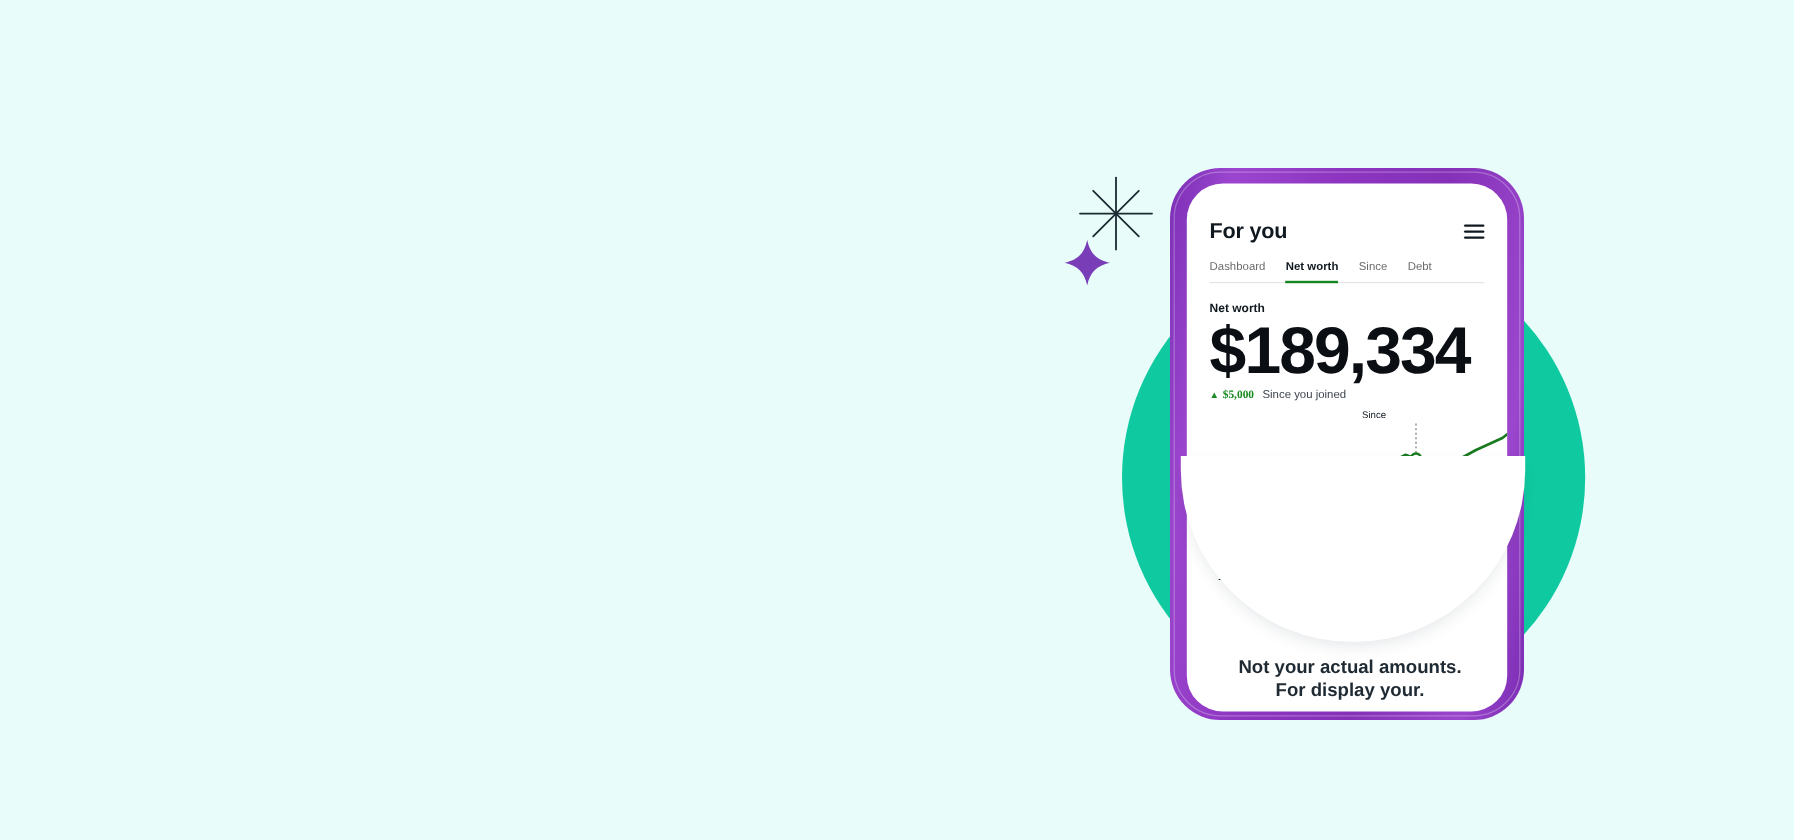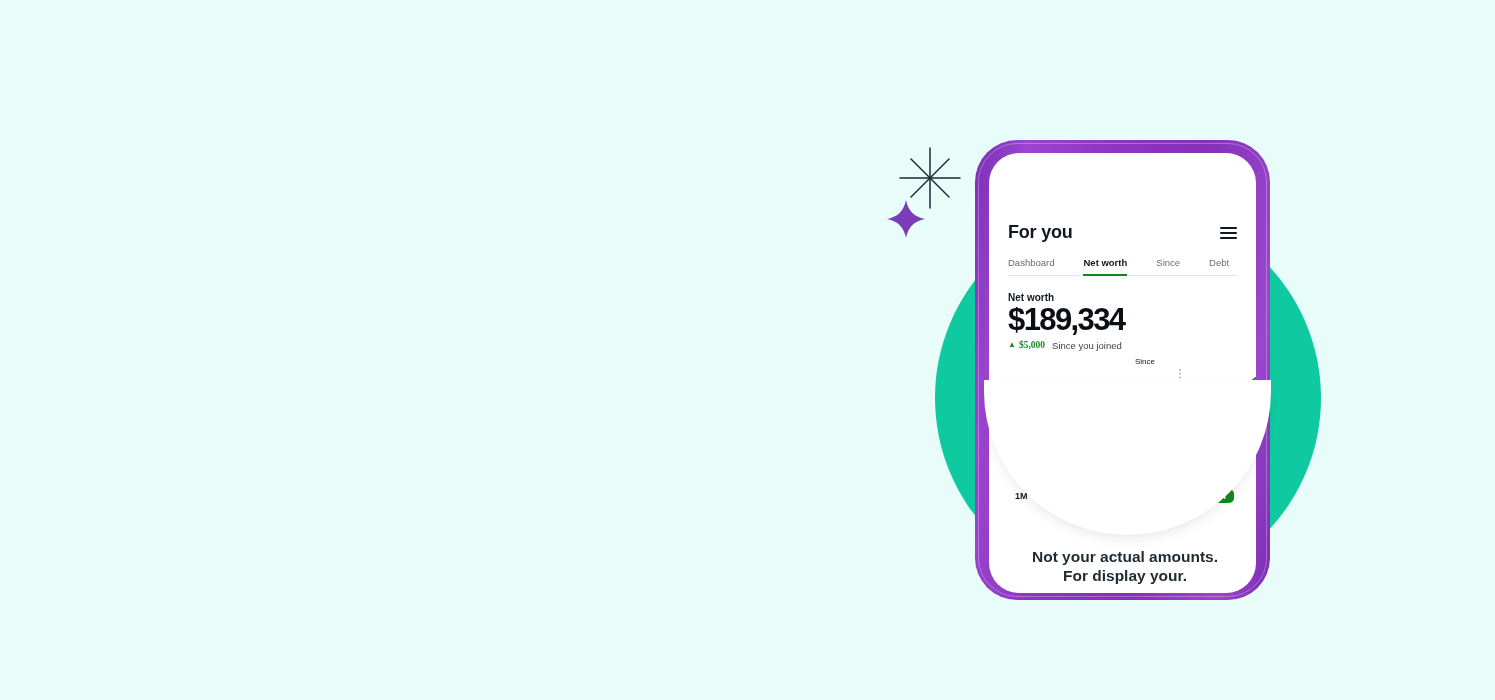--- a/index.html
+++ b/index.html
@@ -81,21 +81,21 @@
     left: 14px;
     top: 13px;
     width: 267px;
     height: 440px;
     border-radius: 30px;
     background: #ffffff;
     overflow: hidden;
   }
 
   
-  .screen-pad { padding: 0 19px; margin-top: 40px; }
+  .screen-pad { padding: 0 19px; }
 
   .app-titlebar {
     display: flex;
     align-items: center;
     justify-content: space-between;
     padding-top: 29px;
   }
   .app-title {
     font-size: 18px;
     font-weight: 700;
@@ -115,21 +115,21 @@
     height: 2px;
     width: 100%;
     background: #101820;
     border-radius: 1px;
   }
 
   
   .tabs {
     display: flex;
     align-items: flex-end;
-    gap: 12px;
+    gap: 0;
     margin-top: 13px;
     border-bottom: 1px solid #e3e3e3;
   }
   .tab {
     font-size: 9.5px;
     color: #6b6b6b;
     padding: 0 0 6px 0;
     margin-right: 17px;
     cursor: pointer;
     white-space: nowrap;
@@ -146,21 +146,21 @@
 
   
   .nw-label {
     margin-top: 16px;
     font-size: 10px;
     font-weight: 700;
     color: #101820;
   }
   .nw-amount {
     margin-top: 1px;
-    font-size: 31px;
+    font-size: 55px;
     font-weight: 700;
     color: #0b0f14;
     letter-spacing: -1.6px;
     line-height: 1.02;
   }
   .nw-delta-row {
     margin-top: 4px;
     display: flex;
     align-items: center;
     font-size: 9.5px;

